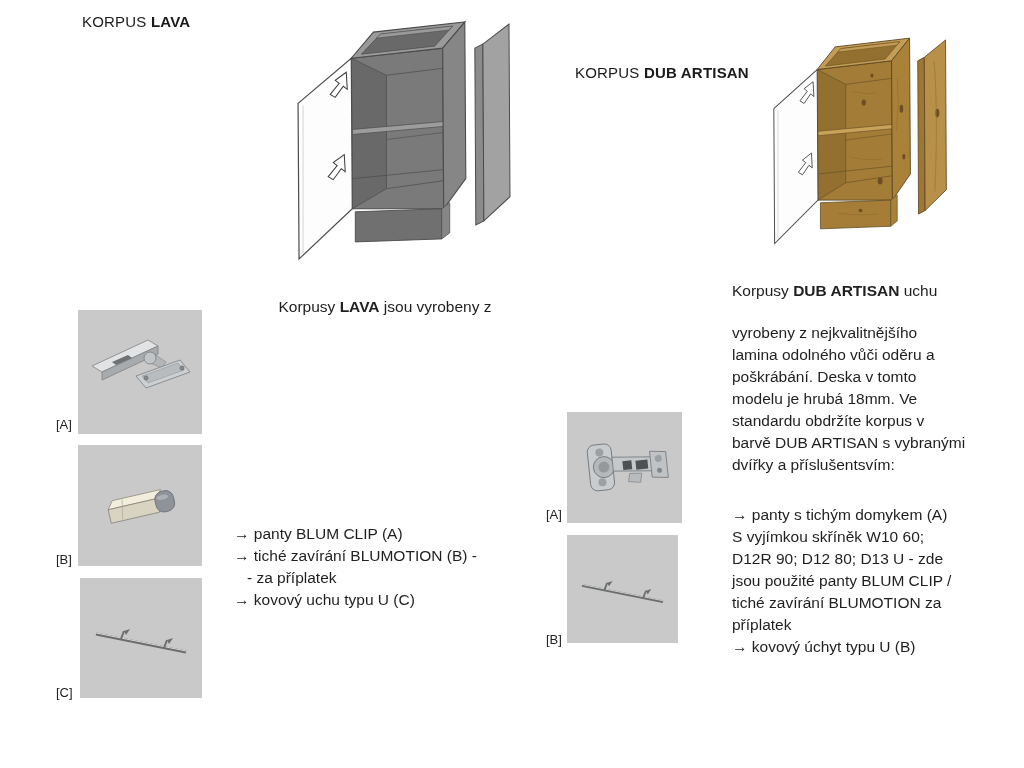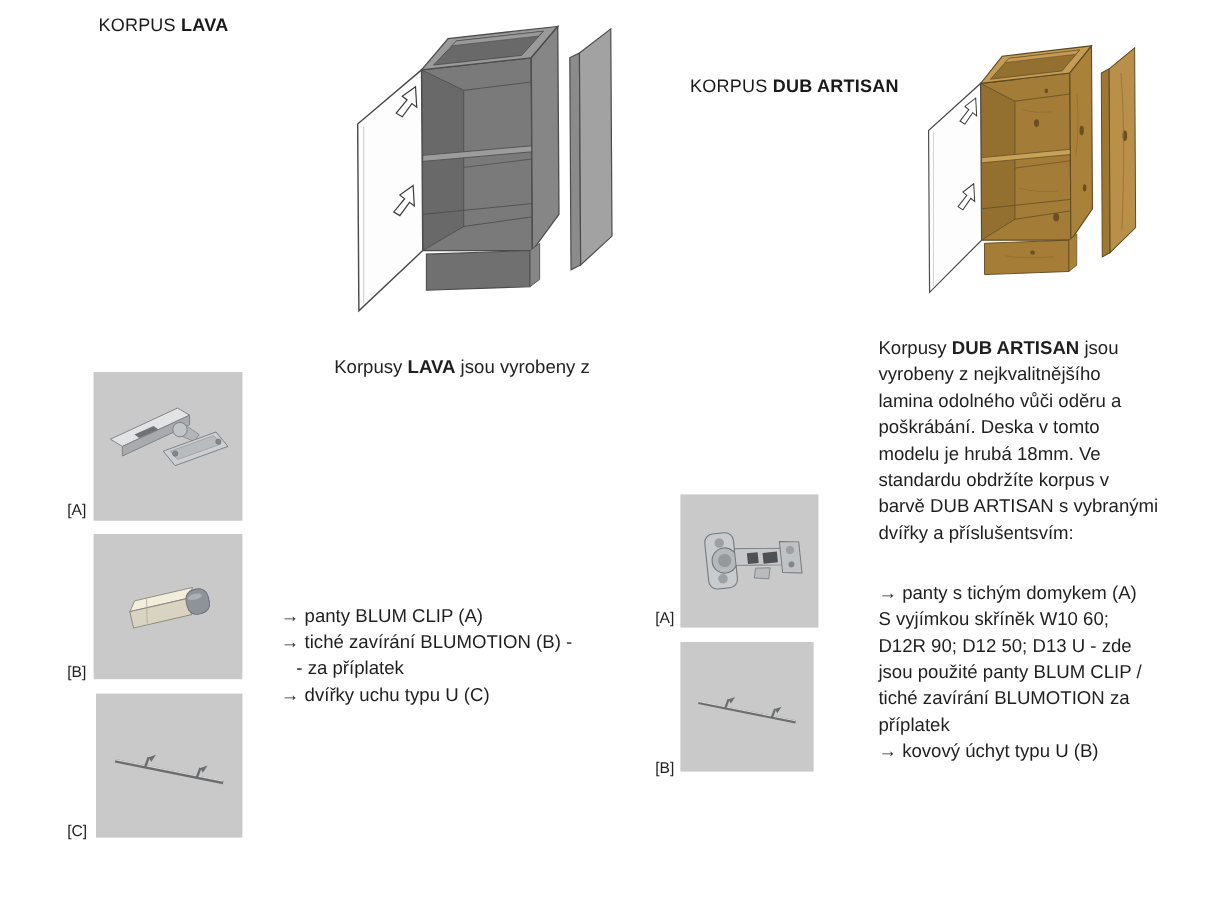--- a/index.html
+++ b/index.html
@@ -5,21 +5,21 @@
   html,body{margin:0;padding:0;background:#ffffff;}
   .page{
     position:relative;width:1024px;height:768px;background:#ffffff;overflow:hidden;
     font-family:"Liberation Sans","DejaVu Sans",sans-serif;color:#1f1f1f;
   }
   .abs{position:absolute;}
   .title{font-size:15px;letter-spacing:.2px;color:#1a1a1a;white-space:nowrap;}
   .title b{font-weight:700;}
   .bodytext{font-size:15.5px;line-height:22px;color:#1f1f1f;}
   .bodytext b{font-weight:700;}
-  .lines,.bullets{white-space:pre-wrap;font-size:15.5px;line-height:22px;color:#1f1f1f;}
+  .lines,.bullets{white-space:pre-wrap;font-size:15.5px;line-height:22px;color:#1f1f1f;margin-top:20px;}
   .hwbox{background:#c9c9c9;display:flex;align-items:center;justify-content:center;}
   .hwbox svg{width:100%;height:100%;display:block;}
   .hwlabel{font-size:13px;color:#222222;white-space:nowrap;}
   .cab{display:block;}
   
   .cab-lava{
     --interior:#7a7a7a; --interiorDark:#696969; --top:#9a9a9a; --side:#868686;
     --panelFace:#a2a2a2; --panelEdge:#8b8b8b; --plinth:#707070; --shelf:#9c9c9c;
     --outline:#4c4c4c; --knot:transparent; --grain:transparent;
   }
@@ -162,21 +162,21 @@
   </div>
   <div class="abs hwlabel" style="left:56px;top:685px;">[C]</div>
 
   <div class="abs bodytext" style="left:234px;top:296px;width:302px;text-align:center;">
     <span>Korpusy </span><b>LAVA</b><span> jsou vyrobeny z</span>
   </div>
 
   <div class="abs bullets" style="left:234px;top:503px;width:302px;">→ panty BLUM CLIP (A)
 → tiché zavírání BLUMOTION (B) -
    - za příplatek
-→ dvířky uchu typu U (C)</div>
+→ kovový uchu typu U (C)</div>
 
   <div class="abs title" style="left:575px;top:16px;margin-top:48px;">
     <span>KORPUS </span><b>DUB ARTISAN</b>
   </div>
 
   <svg class="abs cab cab-wood" style="left:764px;top:26px;" width="184" height="222" viewBox="0 0 225 255" preserveAspectRatio="none">
     <use href="#cabinet"></use>
   </svg>
 
   <div class="abs hwbox" style="left:567px;top:412px;width:115px;height:111px;">
@@ -187,31 +187,31 @@
   <div class="abs hwlabel" style="left:546px;top:507px;">[A]</div>
 
   <div class="abs hwbox" style="left:567px;top:535px;width:111px;height:108px;">
     <svg viewBox="0 0 122 120">
         <use href="#hw-handle"></use>
       </svg>
   </div>
   <div class="abs hwlabel" style="left:546px;top:632px;">[B]</div>
 
   <div class="abs bodytext" style="left:732px;top:280px;width:268px;">
-    <span>Korpusy </span><b>DUB ARTISAN</b><span> jsou</span>
+    <span>Korpusy </span><b>DUB ARTISAN</b><span> uchu</span>
     <div class="lines">vyrobeny z nejkvalitnějšího
 lamina odolného vůči oděru a
 poškrábání. Deska v tomto
 modelu je hrubá 18mm. Ve
 standardu obdržíte korpus v
 barvě DUB ARTISAN s vybranými
 dvířky a příslušentsvím:</div>
   </div>
 
   <div class="abs bullets" style="left:732px;top:484px;width:268px;">→ panty s tichým domykem (A)
 S vyjímkou skříněk W10 60;
-D12R 90; D12 50; D13 U - zde
+D12R 90; D12 80; D13 U - zde
 jsou použité panty BLUM CLIP /
 tiché zavírání BLUMOTION za
 příplatek
 → kovový úchyt typu U (B)</div>
 
 </div>
 
 </body></html>

